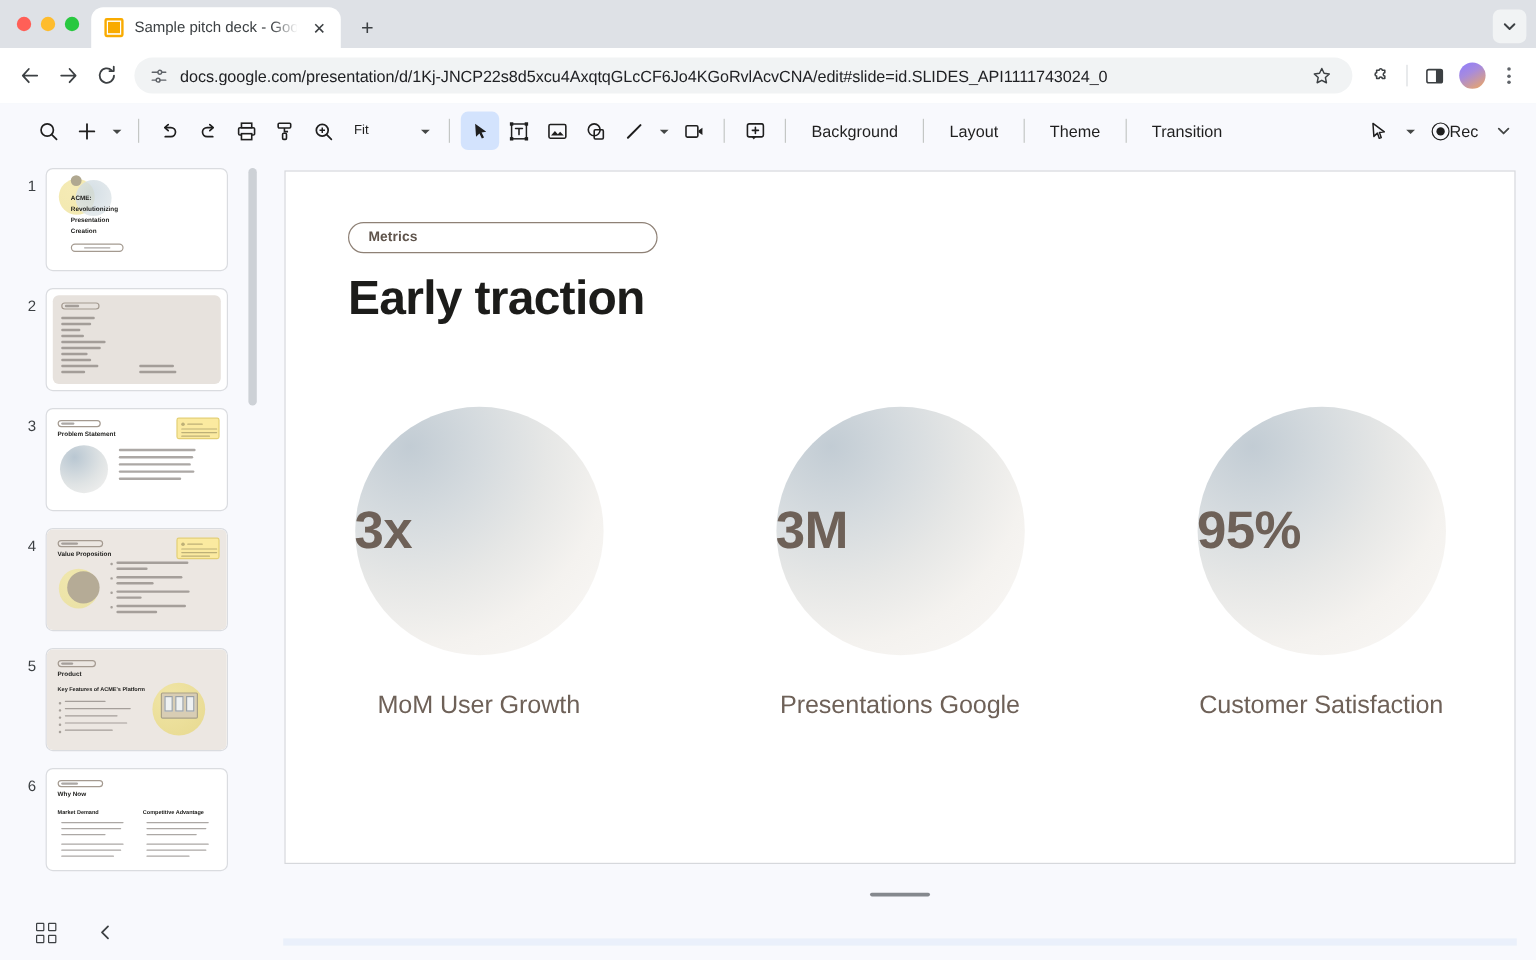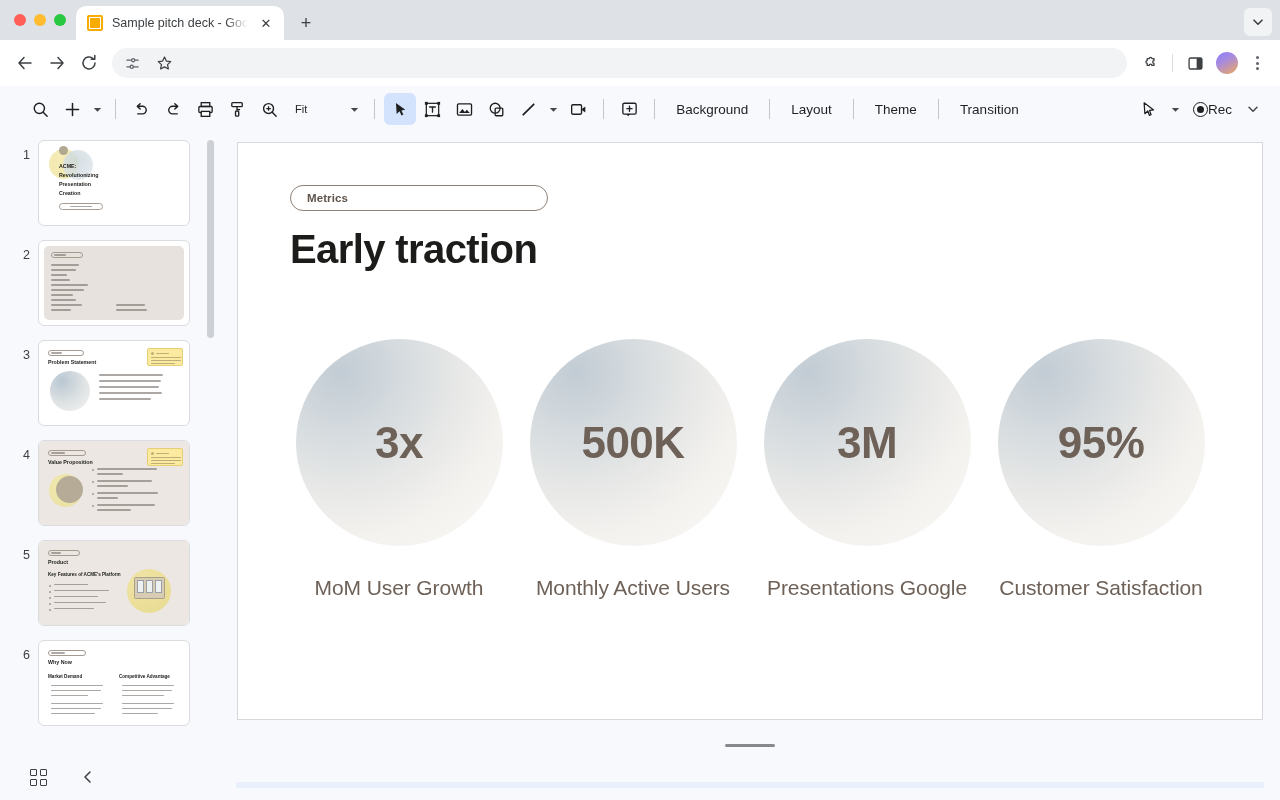--- a/index.html
+++ b/index.html
@@ -196,21 +196,21 @@
   }
   .metrics-row {
     position: absolute; left: 52px; right: 52px; top: 196px;
     display: flex; justify-content: space-between; align-items: flex-start;
   }
   .metric { width: 218px; display: flex; flex-direction: column; align-items: center; }
   .metric-circle {
     width: 207px; height: 207px; border-radius: 50%;
     background:
       radial-gradient(circle at 22% 16%, #c2ccd4 0%, #d4dade 24%, #e6e7e6 48%, #f4f2ef 70%, #fbf9f7 100%);
-    display: flex; align-items: center; justify-content: center;
+    display: flex; align-items: center; 
   }
   .metric-value {
     font-size: 44px; font-weight: bold; color: #6e6158; letter-spacing: -.5px;
   }
   .metric-label {
     margin-top: 28px; font-size: 21px; color: #6e6158; text-align: center;
     line-height: 1.36; letter-spacing: -.1px;
   }
 
   
@@ -271,20 +271,21 @@
         <path d="M14.8 1.6v3.6h-3.6" stroke="#3c4043" stroke-width="1.5" fill="none" stroke-linecap="round" stroke-linejoin="round"></path>
       </svg>
     </div>
 
     <div class="omnibox">
       <svg width="15" height="15" viewBox="0 0 16 16">
         <path d="M2 4.5h5M10.5 4.5h3.5M2 11.5h3.5M9 11.5h5" stroke="#5f6368" stroke-width="1.3" stroke-linecap="round"></path>
         <circle cx="8.7" cy="4.5" r="1.7" stroke="#5f6368" stroke-width="1.3" fill="none"></circle>
         <circle cx="7.2" cy="11.5" r="1.7" stroke="#5f6368" stroke-width="1.3" fill="none"></circle>
       </svg>
+      <span class="omnibox-url">docs.google.com/presentation/d/1Kj-JNCP22s8d5xcu4AxqtqGLcCF6Jo4KGoRvlAcvCNA/edit#slide=id.SLIDES_API1111743024_0</span>
       <span class="star-btn">
         <svg width="17" height="17" viewBox="0 0 18 18">
             <path d="M9 2.2l2 4.2 4.6.6-3.4 3.2.9 4.6L9 12.6 4.9 14.8l.9-4.6L2.4 7l4.6-.6z" stroke="#3c4043" stroke-width="1.3" fill="none" stroke-linejoin="round"></path>
           </svg>
       </span>
     </div>
 
     <div class="tb-icon">
       <svg width="18" height="18" viewBox="0 0 18 18">
           <path d="M6.2 2.6h2.1a1.3 1.3 0 1 1 2.6 0h2.1v2.1a1.3 1.3 0 1 0 0 2.6v2.1h-2.1a1.3 1.3 0 1 0-2.6 0H6.2V7.3a1.3 1.3 0 1 1 0-2.6z" stroke="#3c4043" stroke-width="1.3" fill="none" stroke-linejoin="round" transform="translate(0,2)"></path>
@@ -606,27 +607,20 @@
 
             <div class="metrics-row">
               <div class="metric">
                 <div class="metric-circle">
                   <span class="metric-value">3x</span>
                 </div>
                 <div class="metric-label">MoM User Growth</div>
               </div>
               <div class="metric">
                 <div class="metric-circle">
-                  <span class="metric-value">500K</span>
-                </div>
-                <div class="metric-label">Monthly Active
-Users</div>
-              </div>
-              <div class="metric">
-                <div class="metric-circle">
                   <span class="metric-value">3M</span>
                 </div>
                 <div class="metric-label">Presentations
 Google</div>
               </div>
               <div class="metric">
                 <div class="metric-circle">
                   <span class="metric-value">95%</span>
                 </div>
                 <div class="metric-label">Customer

